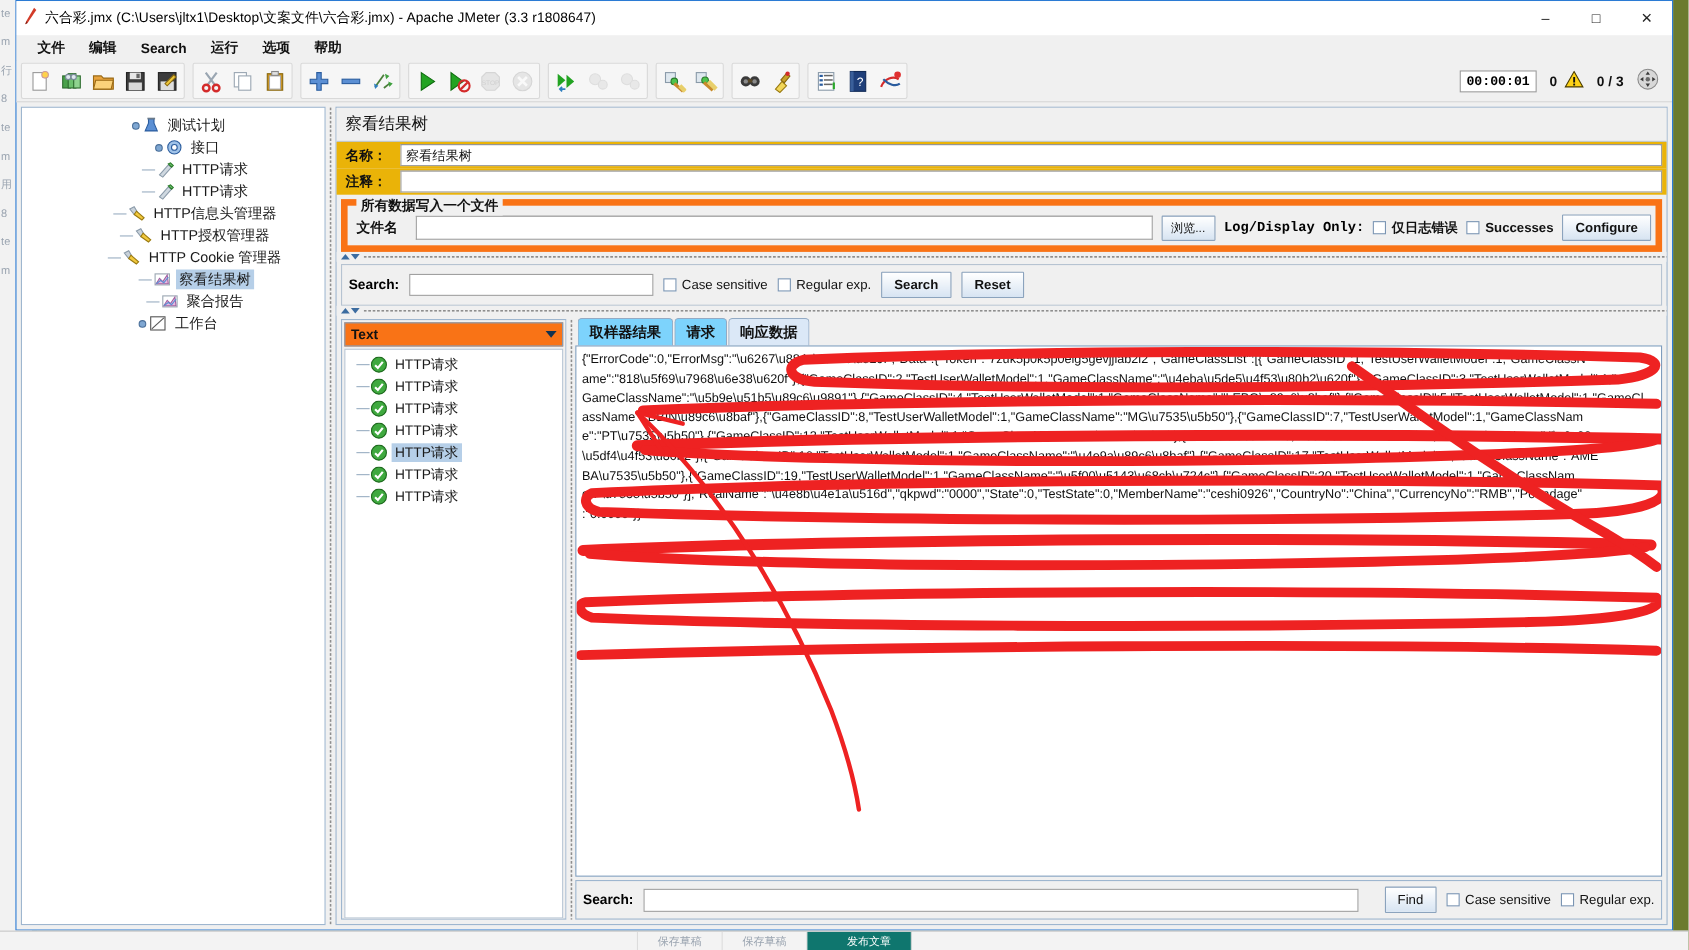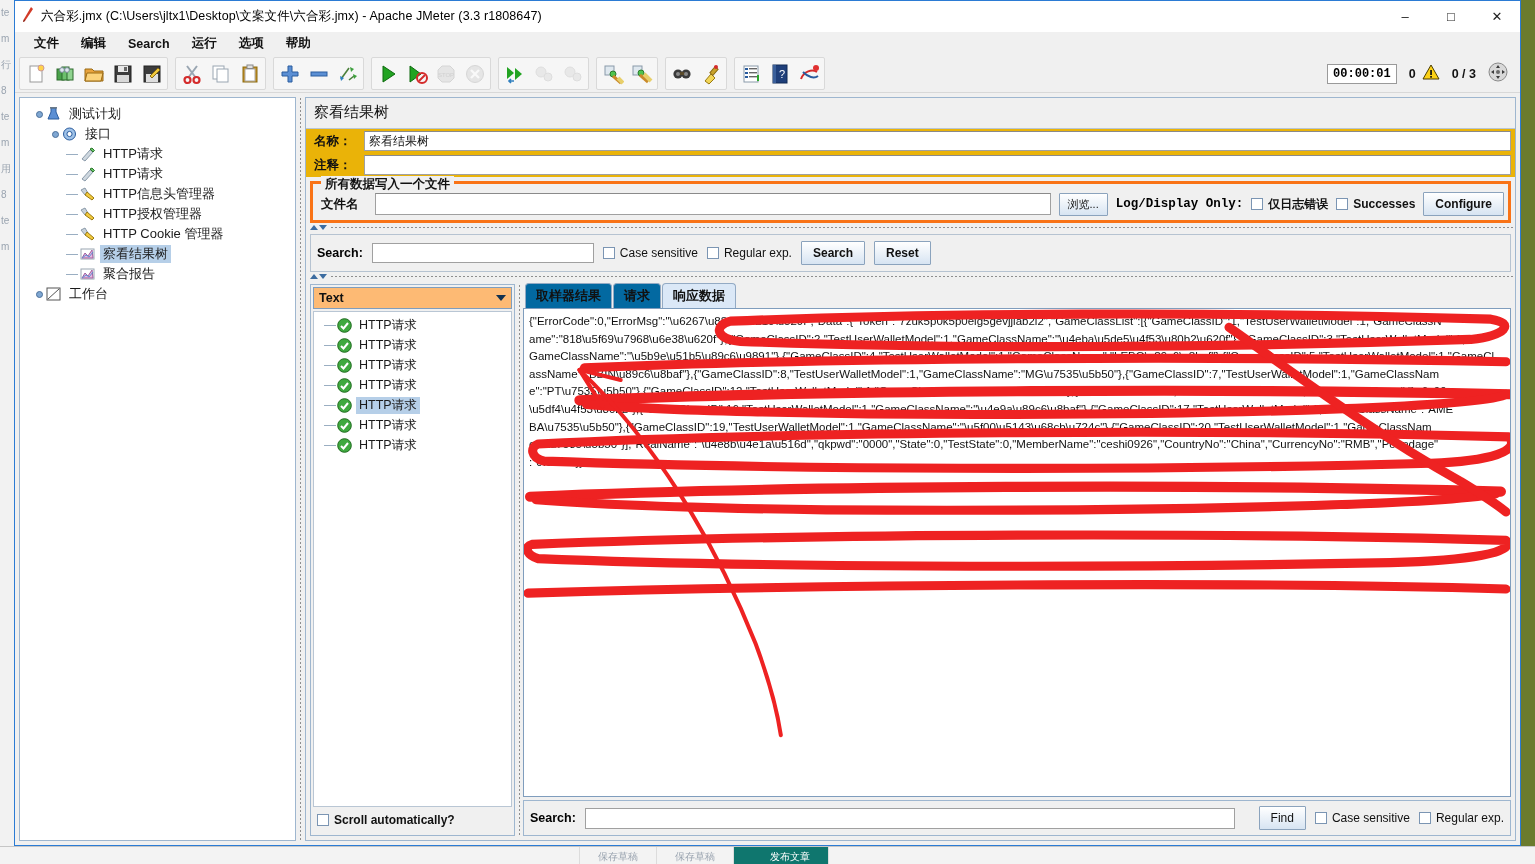--- a/index.html
+++ b/index.html
@@ -47,39 +47,39 @@
      position:relative;}
   .splitter{ width:9px; background:#f0f0f0; display:flex; align-items:center; justify-content:center;}
   .splitter .dots{ width:3px; height:100%;
      background-image:radial-gradient(#8e8e8e 35%, transparent 36%);
      background-size:3px 4px;}
   .right-pane{ flex:1 1 auto; display:flex; flex-direction:column; min-width:0;
      border:1px solid #9eb6cf; background:#f0f0f0;}
 
   
   .tree{ padding:6px 4px 4px 8px; font-size:13px; color:#1a1a1a;}
-  .tnode{ display:flex; align-items:center; height:20px; white-space:nowrap;}
+  .tnode{ display:flex; align-items:center; height:20px; white-space:nowrap;justify-content:center;}
   .tnode .ind{ display:inline-block;}
   .tnode .ticon{ width:17px; height:16px; margin-right:4px; display:inline-flex;
      align-items:center; justify-content:center; }
   .tlabel{ padding:0 3px; }
   .tlabel.sel{ background:#b6cfe8; }
   .connector{ width:12px; border-bottom:1px solid #9aaec2; height:1px; margin-right:1px;}
   .handle{ width:11px; height:11px; display:inline-flex; align-items:center; justify-content:center;}
   .handle i{ display:block; width:7px; height:7px; border:1px solid #4a6f9a; border-radius:50%;
      background:#7fa7d2;}
 
   
   .panel-title{ background:#f0f0f0; font-size:15px; padding:5px 6px 6px 8px; color:#111;
      border-bottom:1px solid #b9c6d4;}
   .frow{ display:flex; align-items:center; background:#eab308; padding:2px 4px;}
   .flabel{ font-size:12.5px; font-weight:bold; width:54px; color:#111; padding-left:4px;}
   .finput{ flex:1; height:20px; border:1px solid #a0a0a0; border-top-color:#8a8a8a; background:#fff;
      font-size:12px; padding:1px 4px; color:#111;}
-  .group{ margin:4px 4px 0 4px; border:3px solid #f97316; position:relative; padding:6px 4px 4px 4px;
+  .group{ margin:4px 4px 0 4px; border:6px solid #f97316; position:relative; padding:6px 4px 4px 4px;
      background:#f0f0f0;}
   .group > .legend{ position:absolute; top:-8px; left:8px; background:#f0f0f0; padding:0 4px;
      font-size:12.5px; font-weight:bold; color:#111;}
   .btn{ border:1px solid #8ba3bd; background:linear-gradient(#ffffff,#d7e4f2);
      font-size:12px; font-weight:bold; padding:4px 11px; color:#111; border-radius:1px;}
   .btn.small{ font-size:11px; padding:3px 8px; font-weight:normal;}
   .chk{ display:inline-flex; align-items:center; gap:5px; font-size:12px; color:#111; font-weight:bold;}
   .chk .box{ width:12px; height:12px; border:1px solid #7b95b3; background:#fff; display:inline-block;}
   .sepbar{ height:9px; background:#f0f0f0; display:flex; align-items:center; padding-left:4px;}
   .sepbar .dots{ flex:1; height:3px; margin-left:3px;
@@ -90,40 +90,40 @@
   .arrs i.dn{ border-top:5px solid #3c6ca0;}
 
   .searchrow{ display:flex; align-items:center; gap:9px; padding:6px 6px; background:#f0f0f0;
      border:1px solid #b6c3d1; margin:2px 4px 0 4px;}
   .searchrow .lbl{ font-size:12.5px; font-weight:bold;}
   .searchrow input{ width:222px; height:20px; border:1px solid #a0a0a0; background:#fff;}
 
   .lower{ flex:1 1 auto; display:flex; min-height:0; margin:3px 4px 4px 4px; gap:0;}
   .results-list{ width:205px; display:flex; flex-direction:column; border:1px solid #9eb6cf;
      background:#f0f0f0;}
-  .combo{ display:flex; align-items:center; height:22px; border:1px solid #7f9dbd; background:#fdba74;
+  .combo{ display:flex; align-items:center; height:22px; border:1px solid #7f9dbd; background:#f97316;
      margin:2px; font-size:12.5px; font-weight:bold; padding-left:5px; color:#111;}
   .combo .arrow{ margin-left:auto; width:20px; display:flex; align-items:center; justify-content:center;}
   .combo .arrow i{ width:0;height:0;border-left:5px solid transparent;border-right:5px solid transparent;
      border-top:6px solid #12314f;}
   .rlist{ flex:1; background:#fff; border:1px solid #b9c6d4; margin:0 2px; overflow:hidden; padding-top:3px;}
   .ritem{ display:flex; align-items:center; height:20px; padding-left:10px; font-size:12.5px; color:#1a1a1a;}
   .ritem .hook{ width:12px; border-bottom:1px solid #9aaec2; height:1px;}
   .ritem .ok{ width:15px; height:15px; margin:0 4px 0 1px; display:inline-flex;}
   .ritem .rl{ padding:0 3px;}
   .ritem .rl.sel{ background:#b6cfe8;}
   .scrollauto{ padding:6px 4px 6px 6px; }
 
   .vsplit{ width:8px; display:flex; align-items:center; justify-content:center; background:#f0f0f0;}
   .vsplit .dots{ width:3px;height:100%;
      background-image:radial-gradient(#8e8e8e 35%, transparent 36%); background-size:3px 4px;}
 
   .detail{ flex:1 1 auto; display:flex; flex-direction:column; min-width:0;}
   .tabs{ display:flex; align-items:flex-end; height:25px; gap:1px; padding-left:2px;}
-  .tab{ border:1px solid #93aac4; border-bottom:none; background:#0369a1; font-size:13px;
+  .tab{ border:1px solid #93aac4; border-bottom:none; background:#7dd3fc; font-size:13px;
      font-weight:bold; padding:3px 10px 4px 10px; border-radius:4px 4px 0 0; color:#111;}
   .tab.active{ background:#dbe8f7; }
   .respbox{ flex:1 1 auto; border:1px solid #7f9dbd; background:#fff; position:relative;
      overflow:hidden; margin-top:-1px;}
   .resptext{ font-size:11.5px; line-height:17.6px; color:#111; white-space:pre; padding:4px 5px;
      font-family:"Liberation Sans","DejaVu Sans",sans-serif;}
   .annot{ position:absolute; left:0; top:0; width:100%; height:100%; pointer-events:none;}
   .findrow{ display:flex; align-items:center; gap:9px; padding:5px 6px; background:#f0f0f0;
      border:1px solid #9eb6cf; margin-top:3px;}
   .findrow .lbl{ font-size:12.5px; font-weight:bold;}
@@ -663,26 +663,20 @@
                 <span class="hook"></span>
                 <span class="ok">
                   <svg width="15" height="15" viewBox="0 0 15 15">
                     <circle cx="7.5" cy="7.5" r="6.8" fill="#3fa93f" stroke="#1e6b1e"></circle>
                     <path d="M4 8 L6.5 10.5 L11 5" stroke="#fff" stroke-width="2" fill="none"></path>
                   </svg>
                 </span>
                 <span class="rl">HTTP请求</span>
               </div>
             </div>
-          <div class="scrollauto">
-            <label class="chk" style="font-weight:bold;">
-              <span class="box"></span>
-              <span>Scroll automatically?</span>
-            </label>
-          </div>
         </div>
 
         <div class="vsplit">
             <div class="dots"></div>
           </div>
 
         <div class="detail">
           <div class="tabs" id="tabsrow">
               <div class="tab">取样器结果</div>
               <div class="tab">请求</div>

